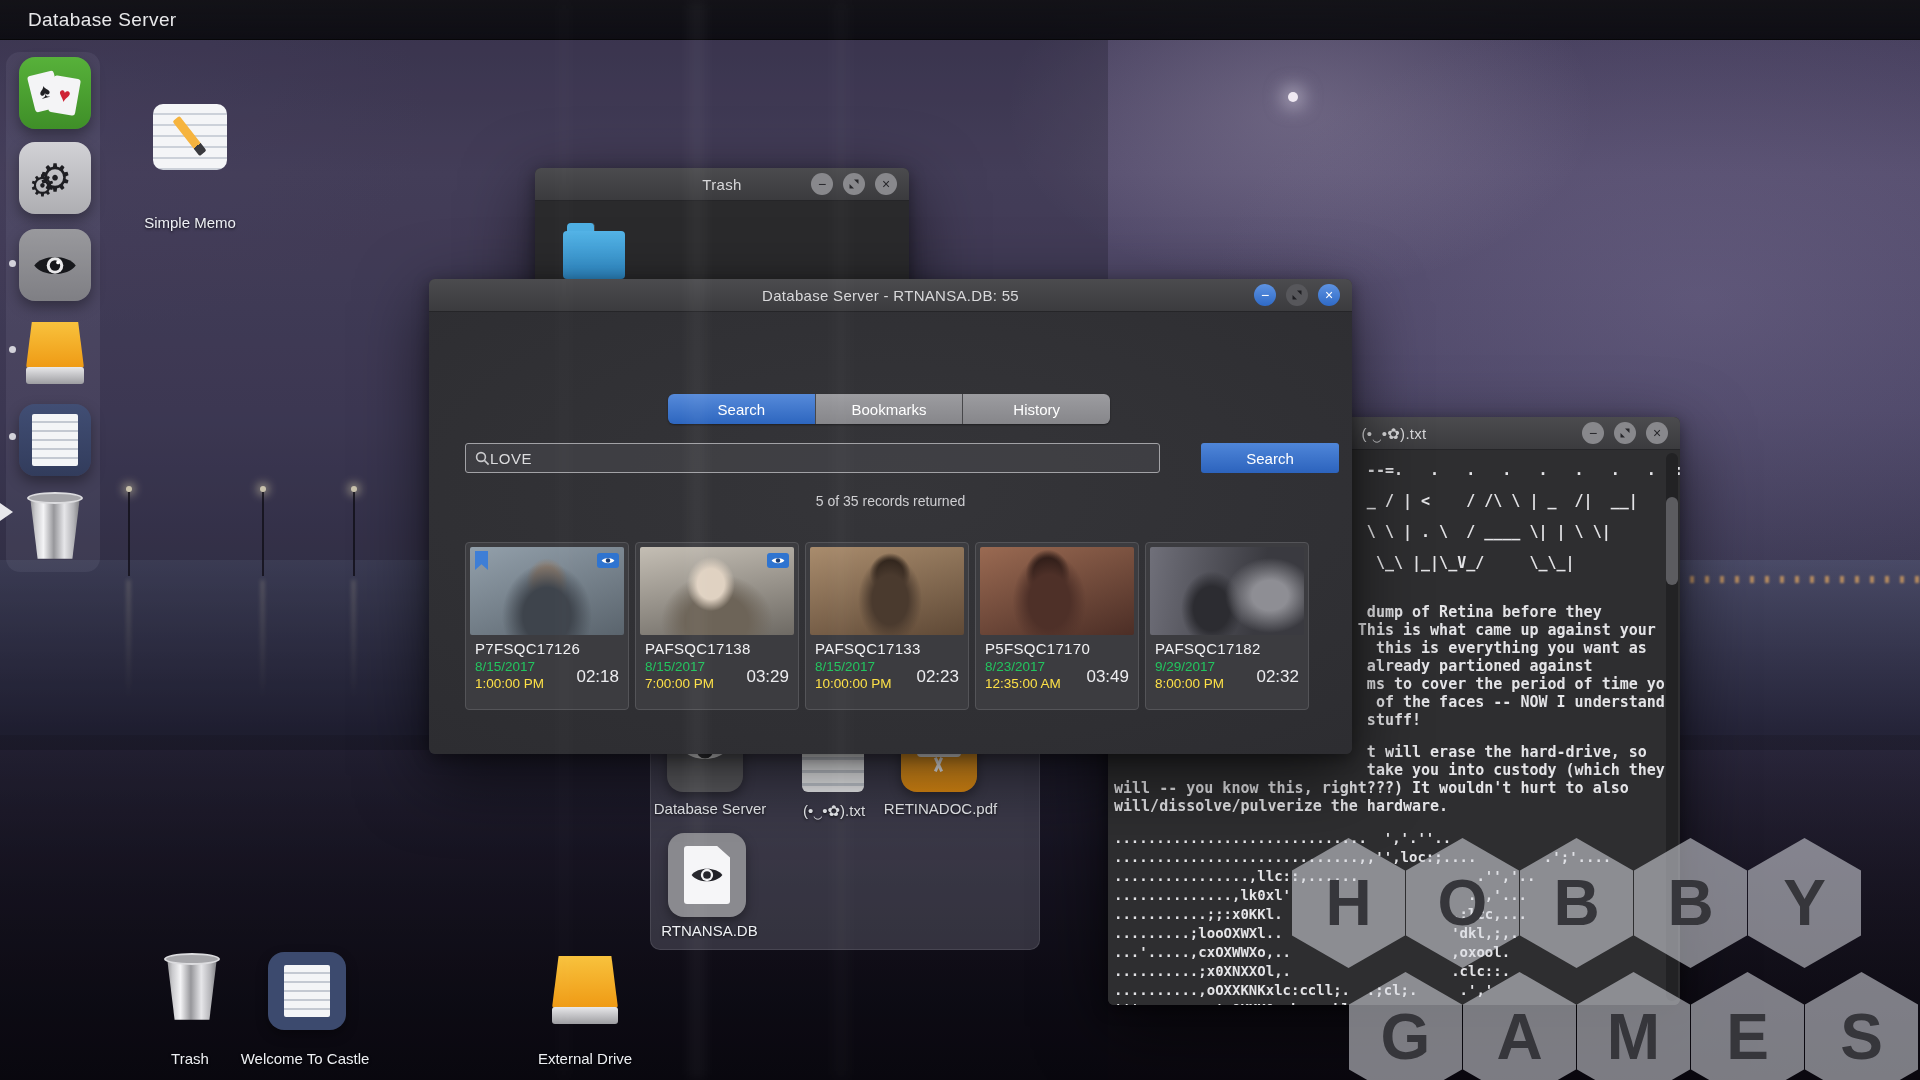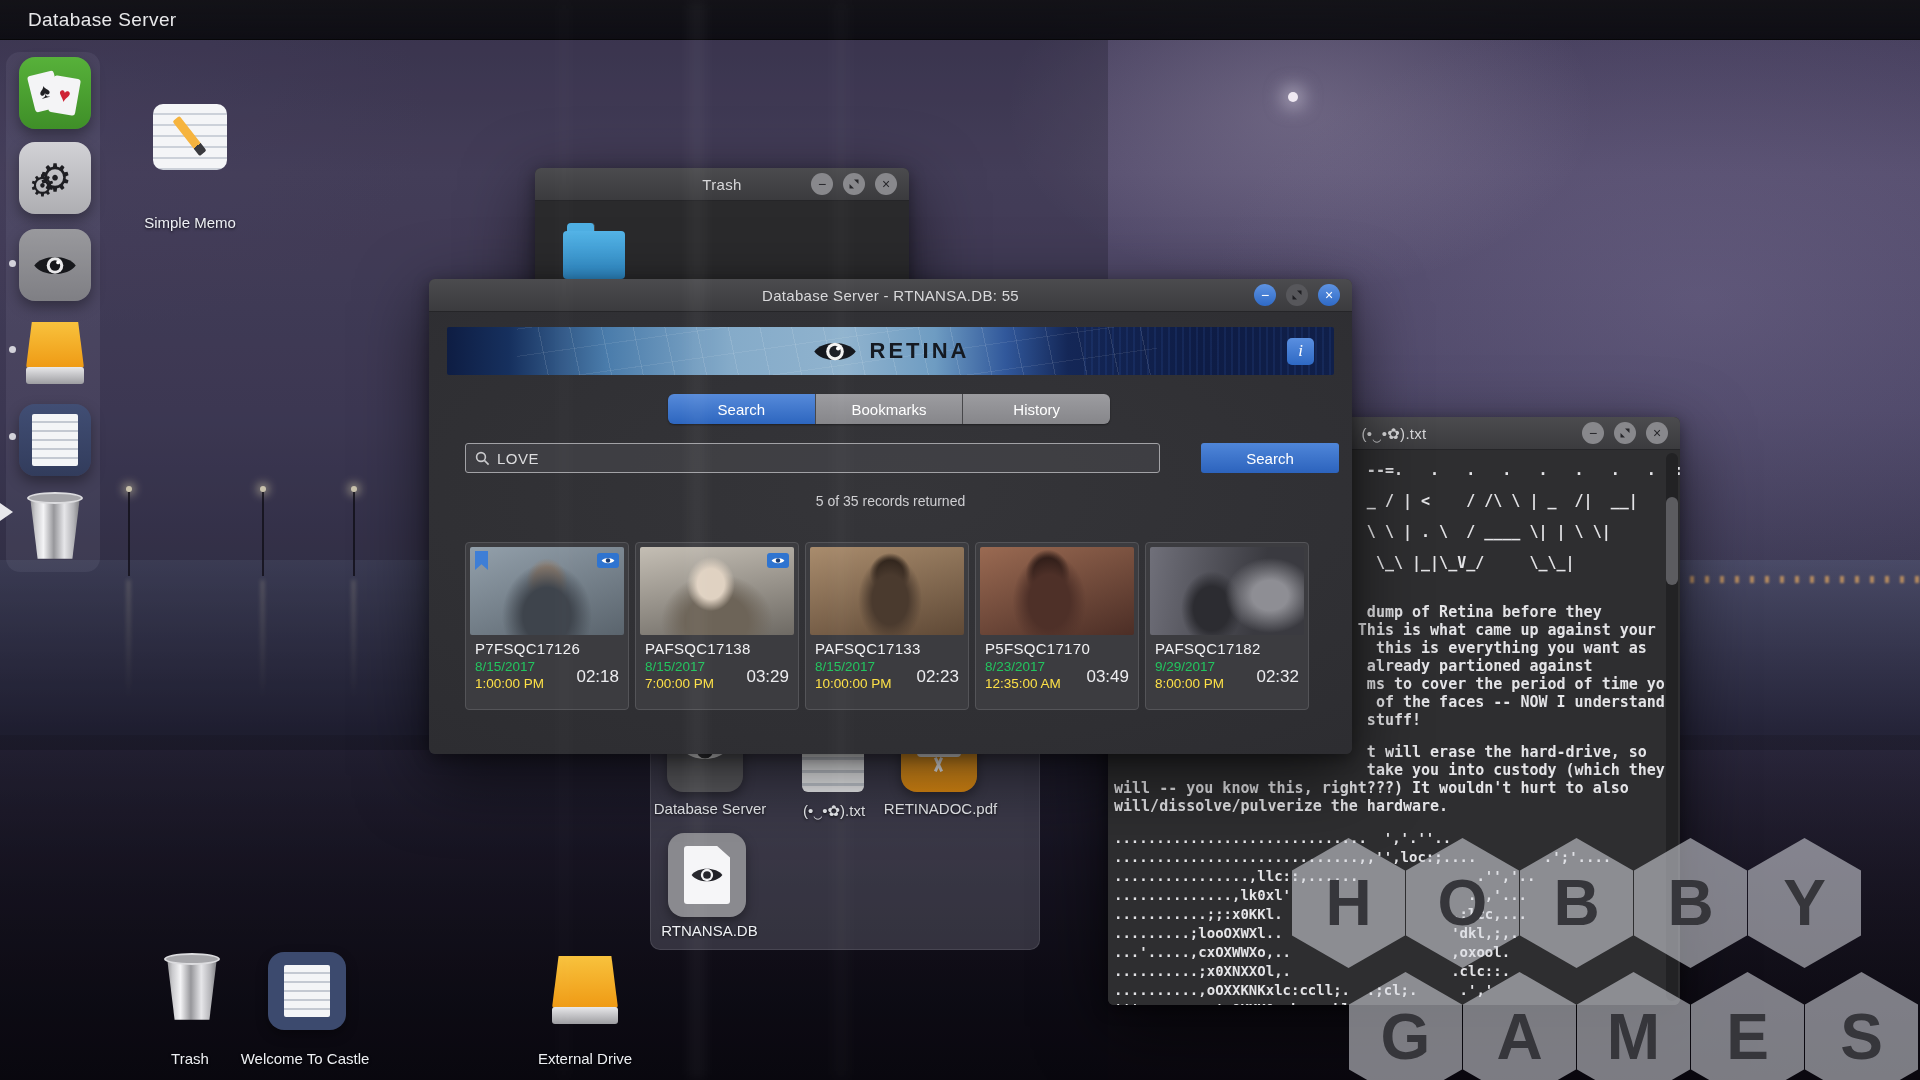--- a/index.html
+++ b/index.html
@@ -158,21 +158,21 @@
              background:linear-gradient(180deg,#5a8fe0,#2e69c4); color:#fff; text-align:center;
              font-family:"Liberation Serif", serif; font-style:italic; font-size:17px; line-height:26px; }
   #tabs { position:absolute; left:239px; top:115px; width:442px; height:30px; display:flex;
           border-radius:6px; overflow:hidden; box-shadow:0 1px 2px rgba(0,0,0,.4); }
   .tab { flex:1; display:flex; align-items:center; justify-content:center; font-size:15px; color:#fff;
          background:linear-gradient(180deg,#9c9ca0,#86868a); border-right:1px solid #47474a; }
   .tab:last-child { border-right:none; }
   .tab.active { background:linear-gradient(180deg,#568ada,#2d66bf); }
   #searchrow { position:absolute; left:36px; top:164px; width:868px; height:30px; }
   #searchbox { position:absolute; left:0; top:0; width:695px; height:30px; border:1px solid #a2a2a6;
-               border-radius:3px; background:rgba(72,72,78,.55); display:flex; align-items:center; gap:7px; padding:0 9px; }
+               border-radius:3px; background:rgba(72,72,78,.55); display:flex; align-items:center; padding:0 9px; }
   #searchbox .q { font-size:15px; color:#dcdcde; letter-spacing:.5px; }
   #searchbtn { position:absolute; left:736px; top:0; width:138px; height:30px; border-radius:3px;
                background:linear-gradient(180deg,#4f86d9,#2c63bd); color:#fff; font-size:15px;
                display:flex; align-items:center; justify-content:center; }
   #status { position:absolute; left:0; top:214px; width:100%; text-align:center; font-size:14px; color:#cfcfd2; }
   #cards { position:absolute; left:36px; top:263px; width:845px; height:168px; display:flex; gap:6px; }
   .reccard { position:relative; width:164px; height:168px; background:#3c3c40; border:1px solid #545458;
              border-radius:4px; padding:4px; }
   .thumb { position:relative; width:154px; height:88px; border-radius:2px; overflow:hidden; }
   .t0 { background:radial-gradient(60px 70px at 50% 78%, #3e444c 40%, transparent 75%),
@@ -369,34 +369,20 @@
         <div class="circ darkgray">
           <svg width="12" height="12">
               <path d="M1.5,10.5 L6,10.5 L1.5,6 Z" fill="#1e1e22"></path>
               <path d="M10.5,1.5 L6,1.5 L10.5,6 Z" fill="#1e1e22"></path>
             </svg>
         </div>
         <div class="circ blue">×</div>
       </div>
     </div>
 
-    <div id="banner">
-      <div id="bannergrid"></div>
-      <div id="bannercircuit"></div>
-      <div id="brand">
-        <svg width="46" height="27" viewBox="0 0 44 26">
-          <path d="M2,13 C10,2 34,2 42,13 C34,24 10,24 2,13 Z" fill="#14171d"></path>
-          <circle cx="22" cy="13" r="8.5" fill="#f2f2f2"></circle>
-            <circle cx="22" cy="13" r="5.5" fill="#1a1d24"></circle>
-          <circle cx="25" cy="10" r="2" fill="#ffffff"></circle>
-        </svg>
-        <span class="word">RETINA</span>
-      </div>
-      <div id="infobtn">i</div>
-    </div>
 
     <div id="tabs">
       <div class="tab active">Search</div>
       <div class="tab">Bookmarks</div>
       <div class="tab">History</div>
     </div>
 
     <div id="searchrow">
       <div id="searchbox">
         <svg width="15" height="15" viewBox="0 0 15 15">

